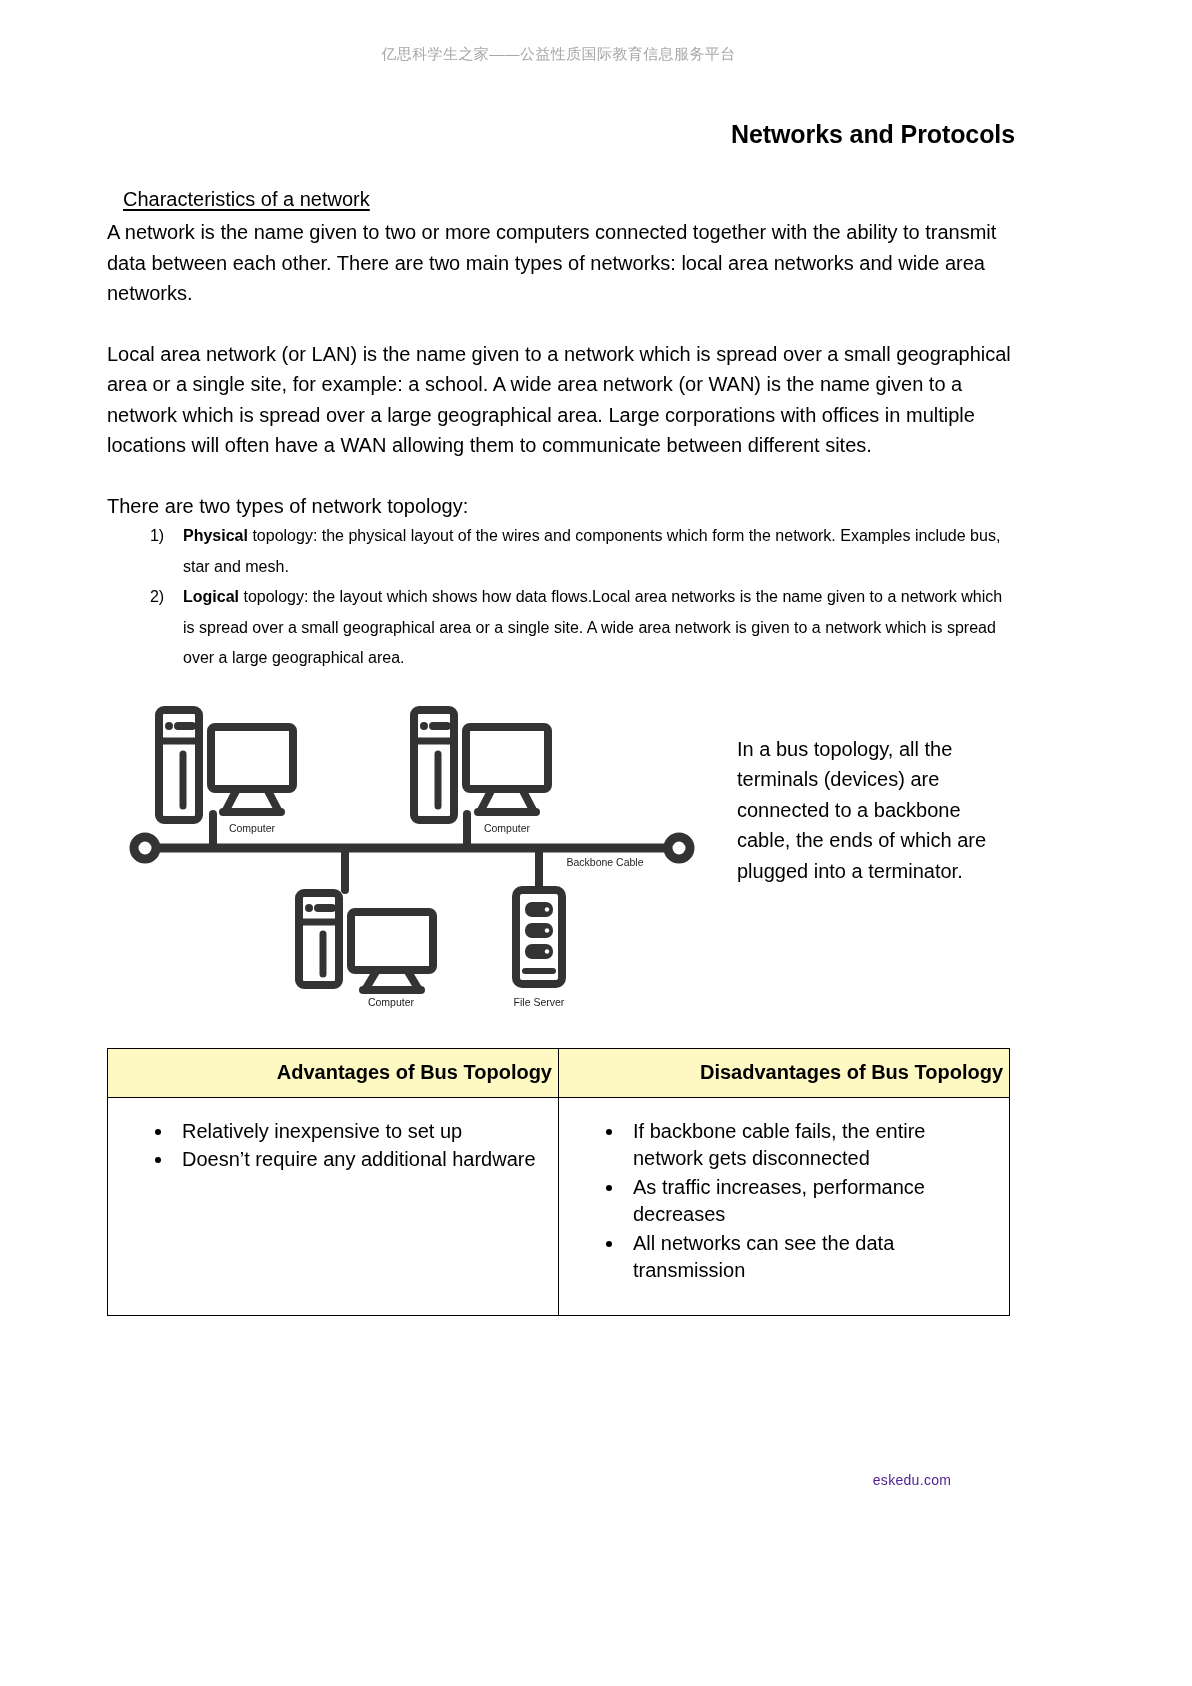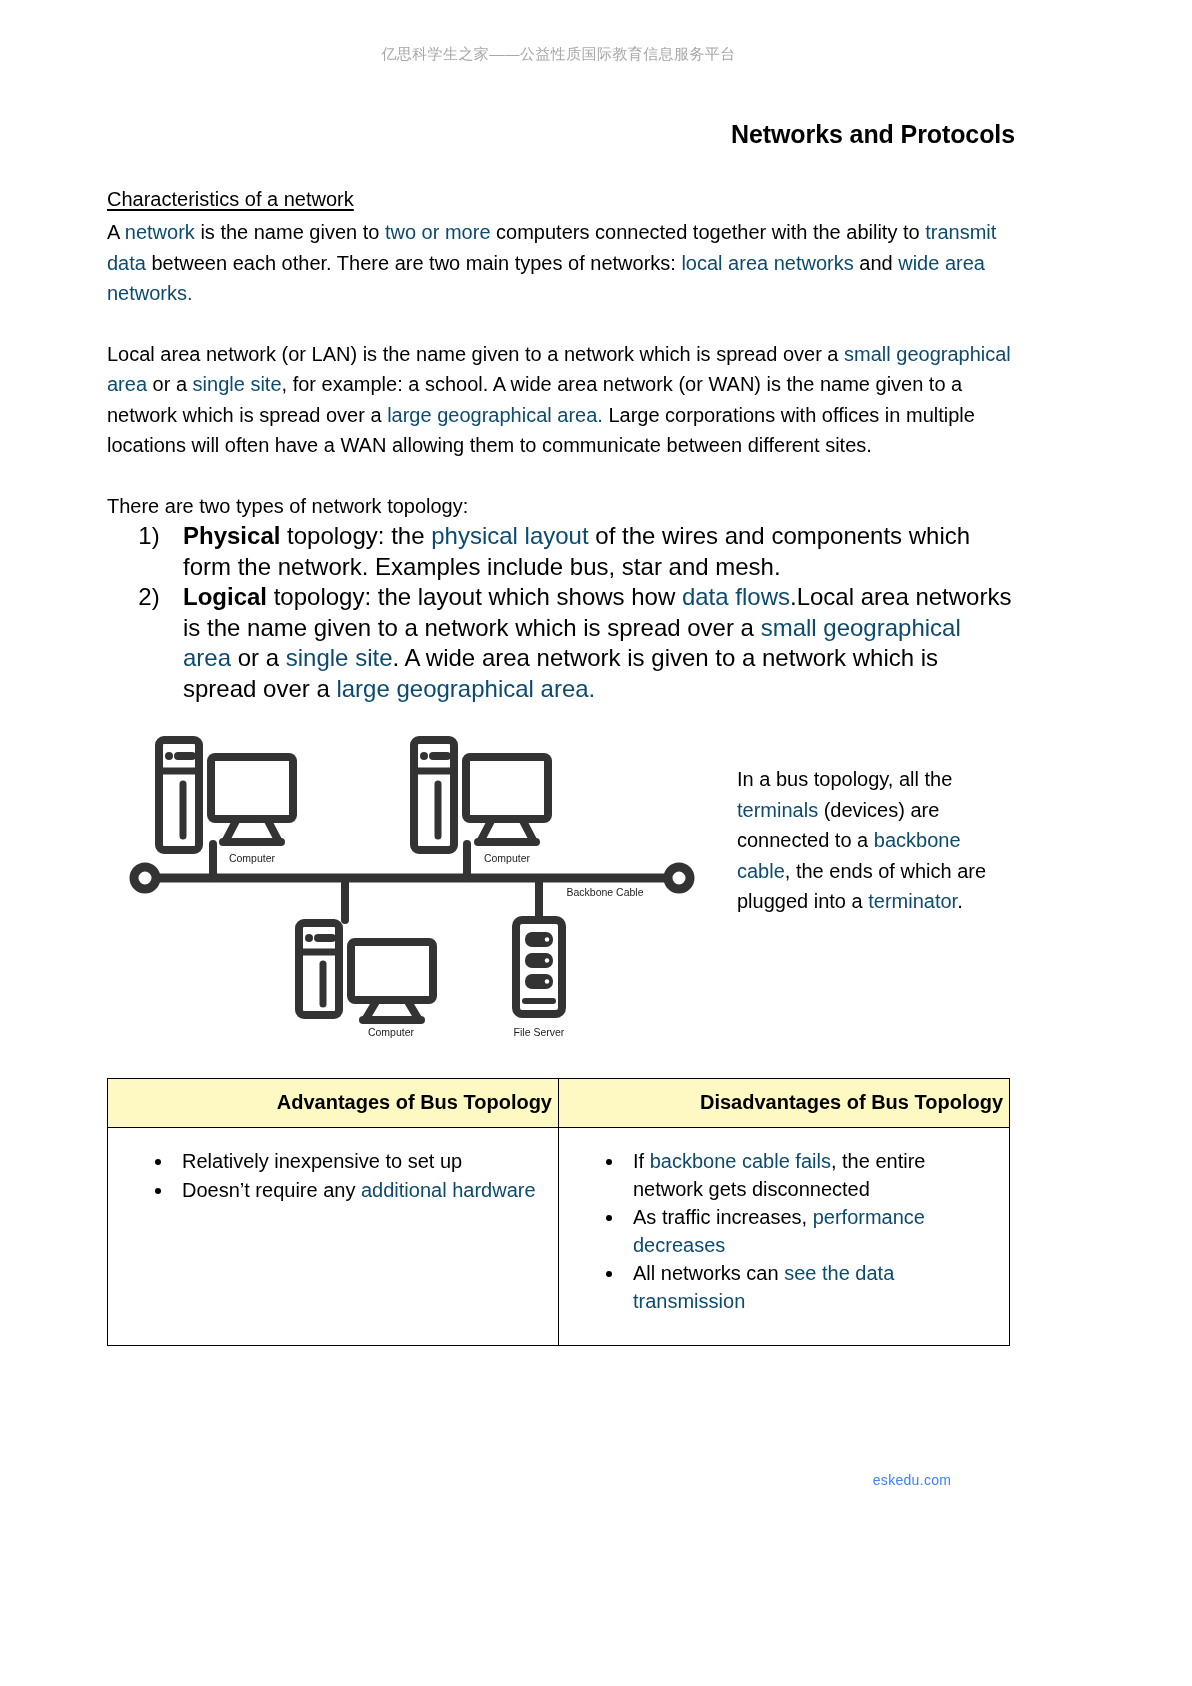--- a/index.html
+++ b/index.html
@@ -33,21 +33,21 @@
     letter-spacing: 0.4px;
     padding-right: 75px;
   }
   .doc-footer {
     position: absolute;
     bottom: 198px;
     left: 12px;
     right: 0;
     text-align: center;
     font-size: 14px;
-    color: #3b82f6;
+    color: #4c1d95;
     padding-left: 620px;
     letter-spacing: 0.3px;
   }
 
   
   .content {
     position: absolute;
     left: 107px;
     top: 120px;
     width: 908px;
@@ -58,38 +58,38 @@
     font-weight: bold;
     text-align: right;
     margin: 0 0 36px 0;
     letter-spacing: -0.1px;
   }
 
   .section-heading {
     font-size: 20px;
     text-decoration: underline;
     text-underline-offset: 3px;
-    margin: 0 0 3px 0;
+    margin: 0 0 3px 16px;
     line-height: 1.45;
   }
 
   p.body-para {
     font-size: 20px;
     line-height: 30.5px;
     margin: 0 0 30px 0;
   }
   p.tight {
     margin-bottom: 0;
   }
 
-  .blue { color: #0c4a6e; }
+  .blue { color: #000000; }
   .bold { font-weight: bold; }
 
   ol.topology-list {
-    font-size: 24px;
+    font-size: 16px;
     line-height: 30.5px;
     margin: 0;
     padding-left: 66px;
     list-style-type: decimal;
   }
   ol.topology-list li {
     padding-left: 10px;
     margin: 0;
   }
   ol.topology-list li::marker {

